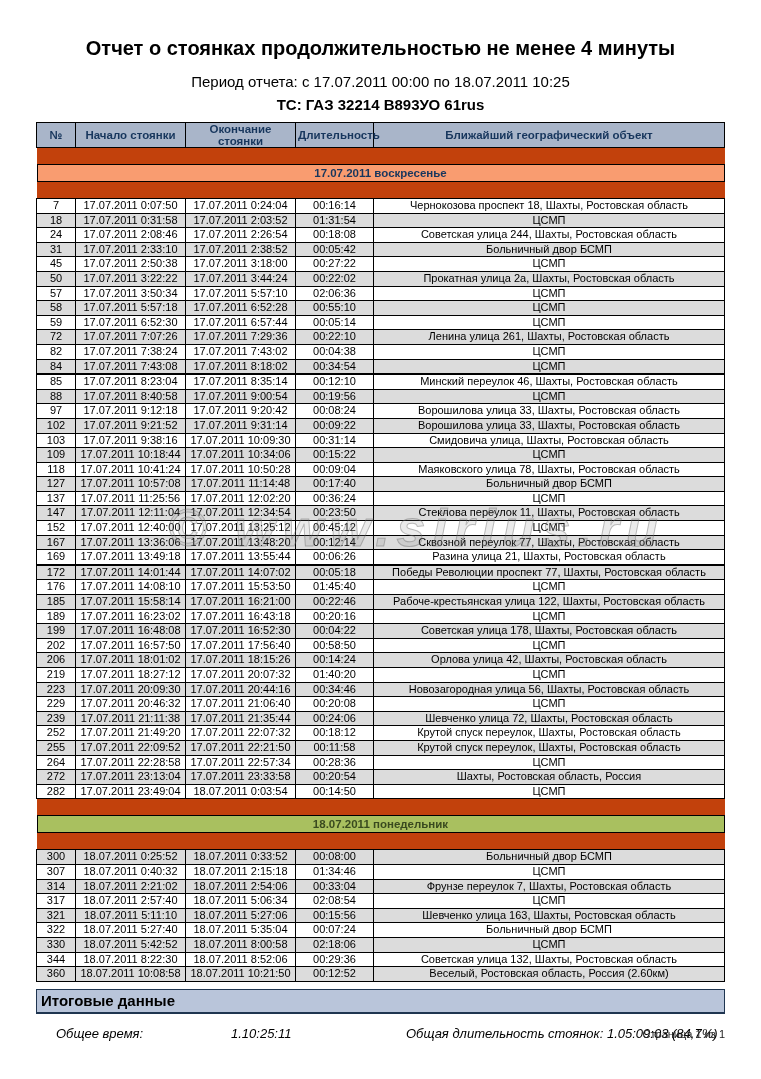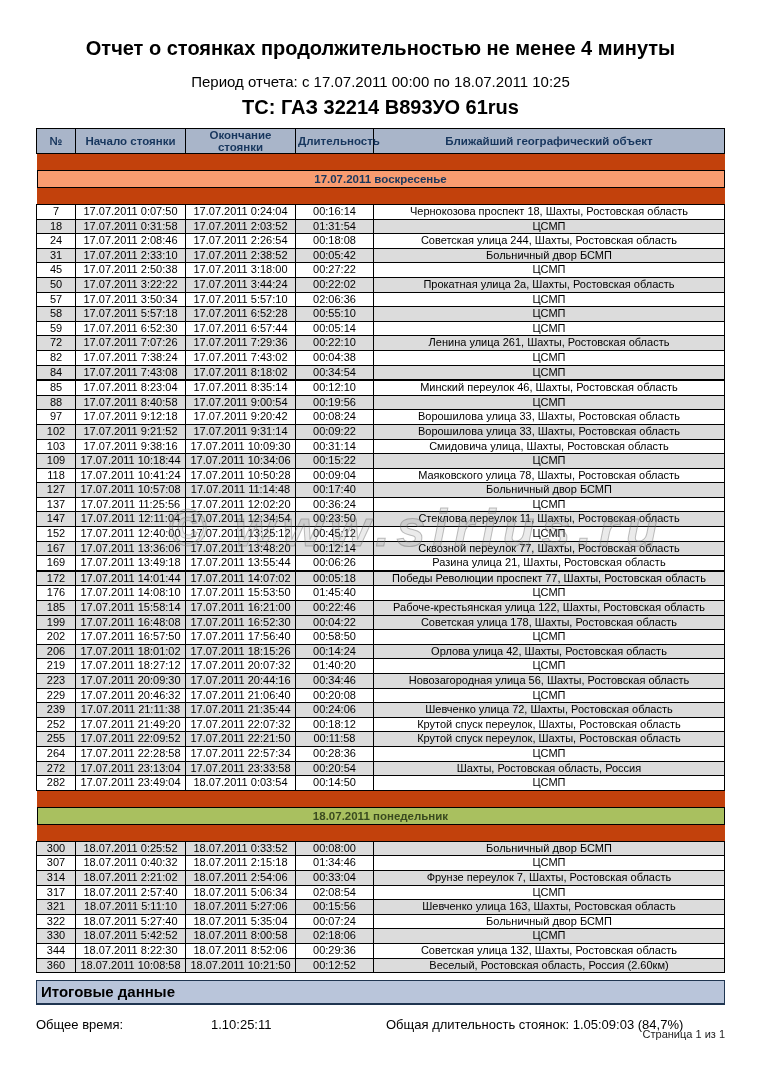--- a/index.html
+++ b/index.html
@@ -22,21 +22,21 @@
   }
   .period{
     margin-top:9px;
     text-align:center;
     font-size:15px;
     font-weight:normal;
   }
   .vehicle{
     margin-top:6px;
     text-align:center;
-    font-size:20px;
+    font-size:15px;
     font-weight:bold;
   }
   table.stops{
     border-collapse:collapse;
     margin:9px 0 0 36px;
     width:689px;
     table-layout:fixed;
   }
   table.stops th{
     border:1px solid #000;
@@ -81,25 +81,26 @@
     background:#b9c5da;
     border:1px solid #1f3550;
     border-bottom:2px solid #1f3550;
     font-size:15px;
     font-weight:bold;
     padding:2px 0 3px 4px;
     color:#000;
   }
   .totals-line{
     position:relative;
-    margin-left:32px;
+    margin-left:52px;
     margin-top:12px;
     width:689px;
     height:16px;
     font-size:13px;
+    font-style:italic;
   }
   .t-label{position:absolute;left:4px;top:0;}
   .t-value{position:absolute;left:179px;top:0;}
   .t-parking{position:absolute;left:354px;top:0;}
   .page-num{
     position:absolute;
     right:36px;
     top:1028px;
     font-size:11px;
     color:#222;
@@ -339,20 +340,27 @@
           <td>01:45:40</td>
           <td>ЦСМП</td>
         </tr>
         <tr class="g">
           <td>185</td>
           <td>17.07.2011 15:58:14</td>
           <td>17.07.2011 16:21:00</td>
           <td>00:22:46</td>
           <td>Рабоче-крестьянская улица 122, Шахты, Ростовская область</td>
         </tr>
+        <tr class="w">
+          <td>189</td>
+          <td>17.07.2011 16:23:02</td>
+          <td>17.07.2011 16:43:18</td>
+          <td>00:20:16</td>
+          <td>ЦСМП</td>
+        </tr>
         <tr class="g">
           <td>199</td>
           <td>17.07.2011 16:48:08</td>
           <td>17.07.2011 16:52:30</td>
           <td>00:04:22</td>
           <td>Советская улица 178, Шахты, Ростовская область</td>
         </tr>
         <tr class="w">
           <td>202</td>
           <td>17.07.2011 16:57:50</td>

